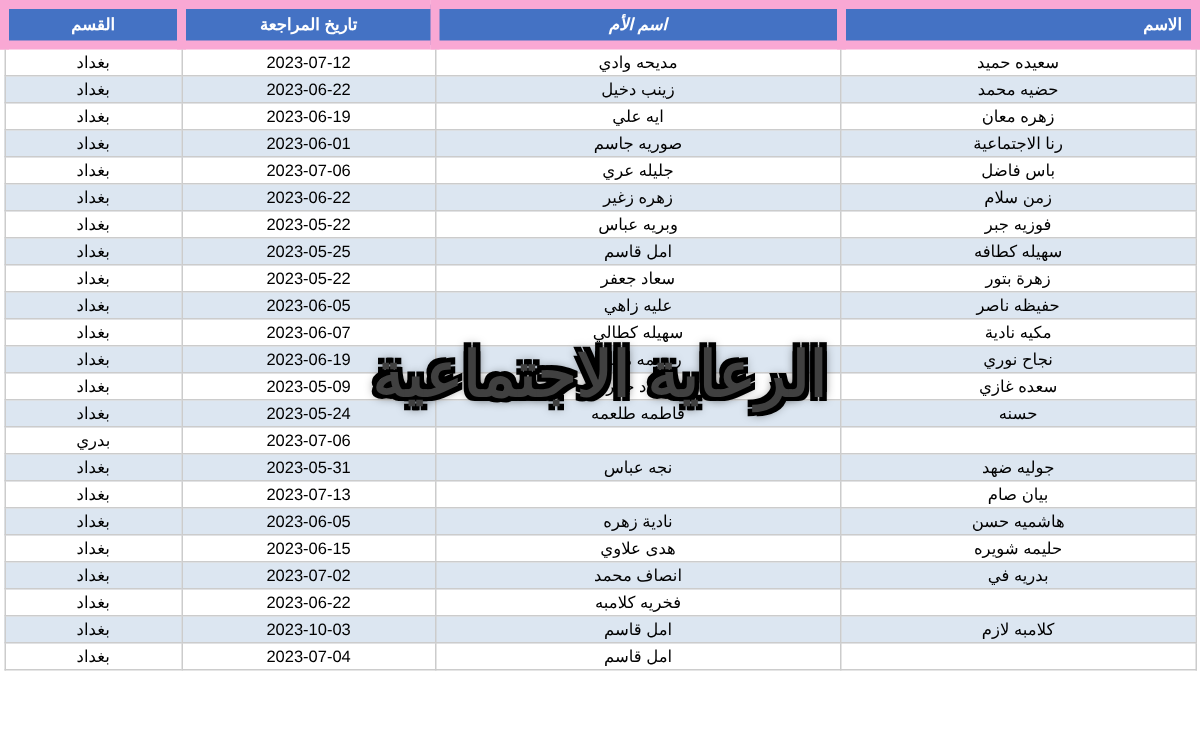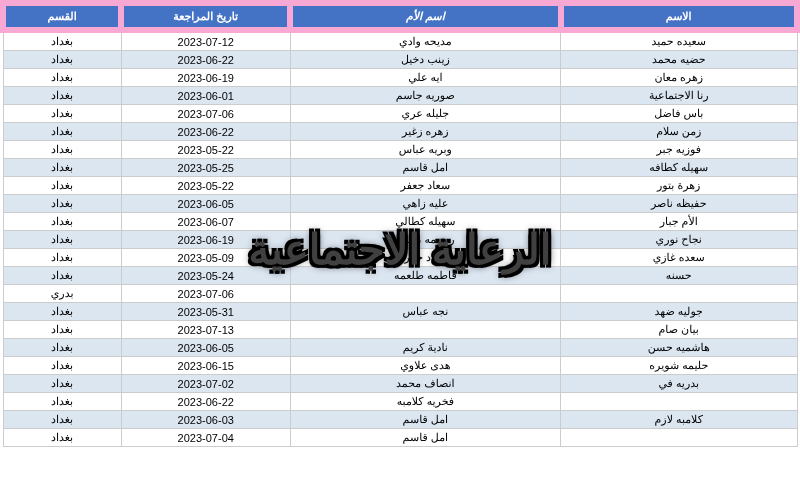--- a/index.html
+++ b/index.html
@@ -69,21 +69,21 @@
     }
     .overlay-line2 {
       font-size: 42px;
       font-weight: 900;
       color: #404040;
       text-shadow: -3px -3px 0 #000, 3px -3px 0 #000, -3px 3px 0 #000, 3px 3px 0 #000, 0 0 8px #000;
       line-height: 1.1;
       letter-spacing: 2px;
       text-align: center;
     }
-    .col-name { width: 140px; }
+    .col-name { width: 140px; text-align: right; }
     .col-mother { width: 160px; font-style: italic; }
     .col-date { width: 100px; }
     .col-city { width: 70px; }
   </style>
 </head>
 <body>
 
 <div class="table-container">
   <table>
     <thead>
@@ -149,21 +149,21 @@
           <td>2023-05-22</td>
           <td>بغداد</td>
         </tr>
         <tr>
           <td>حفيظه ناصر</td>
           <td>عليه زاهي</td>
           <td>2023-06-05</td>
           <td>بغداد</td>
         </tr>
         <tr>
-          <td>الأم جبار</td>
+          <td>مكيه نادية</td>
           <td>سهيله كطالي</td>
           <td>2023-06-07</td>
           <td>بغداد</td>
         </tr>
         <tr>
           <td>نجاح نوري</td>
           <td>رسيمه محمد</td>
           <td>2023-06-19</td>
           <td>بغداد</td>
         </tr>
@@ -192,21 +192,21 @@
           <td>بغداد</td>
         </tr>
         <tr>
           <td>بيان صام</td>
           <td></td>
           <td>2023-07-13</td>
           <td>بغداد</td>
         </tr>
         <tr>
           <td>هاشميه حسن</td>
-          <td>نادية كريم</td>
+          <td>نادية زهره</td>
           <td>2023-06-05</td>
           <td>بغداد</td>
         </tr>
         <tr>
           <td>حليمه شويره</td>
           <td>هدى علاوي</td>
           <td>2023-06-15</td>
           <td>بغداد</td>
         </tr>
         <tr>
@@ -217,21 +217,21 @@
         </tr>
         <tr>
           <td></td>
           <td>فخريه كلامبه</td>
           <td>2023-06-22</td>
           <td>بغداد</td>
         </tr>
         <tr>
           <td>كلامبه لازم</td>
           <td>امل قاسم</td>
-          <td>2023-06-03</td>
+          <td>2023-10-03</td>
           <td>بغداد</td>
         </tr>
         <tr>
           <td></td>
           <td>امل قاسم</td>
           <td>2023-07-04</td>
           <td>بغداد</td>
         </tr>
       </tbody>
   </table>

